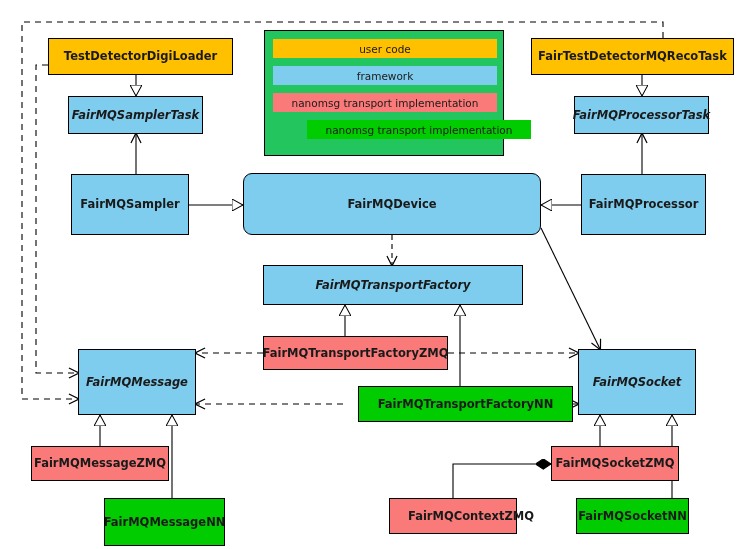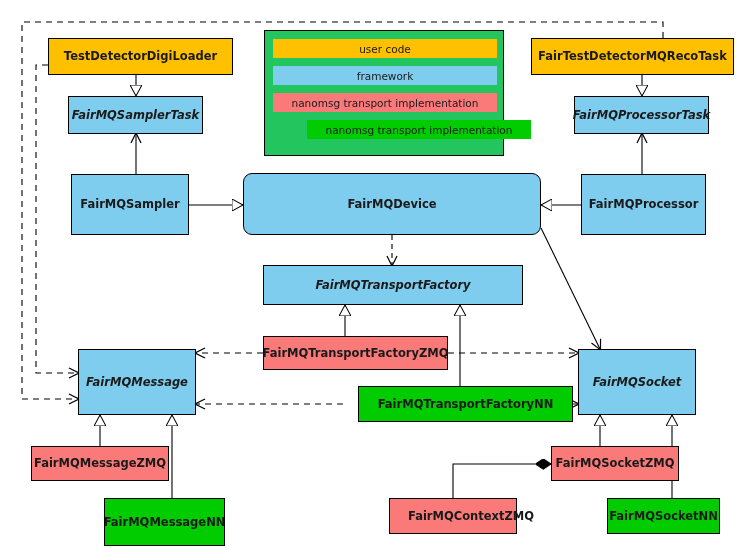--- a/index.html
+++ b/index.html
@@ -226,21 +226,21 @@
   </div>
 
   <div class="node n-nn" style="left:104px; top:498px; width:121px; height:48px;">
     <span class="node-label">FairMQMessageNN</span>
   </div>
 
   <div class="node n-zmq" style="left:551px; top:446px; width:128px; height:35px;">
     <span class="node-label">FairMQSocketZMQ</span>
   </div>
 
-  <div class="node n-nn" style="left:607px; top:498px; width:113px; height:36px;">
+  <div class="node n-nn" style="left:576px; top:498px; width:113px; height:36px;">
     <span class="node-label">FairMQSocketNN</span>
   </div>
 
   <div class="node n-zmq" style="left:389px; top:498px; width:128px; height:36px;padding-left:36px;">
     <span class="node-label">FairMQContextZMQ</span>
   </div>
 
 </div>
 
 </body></html>

